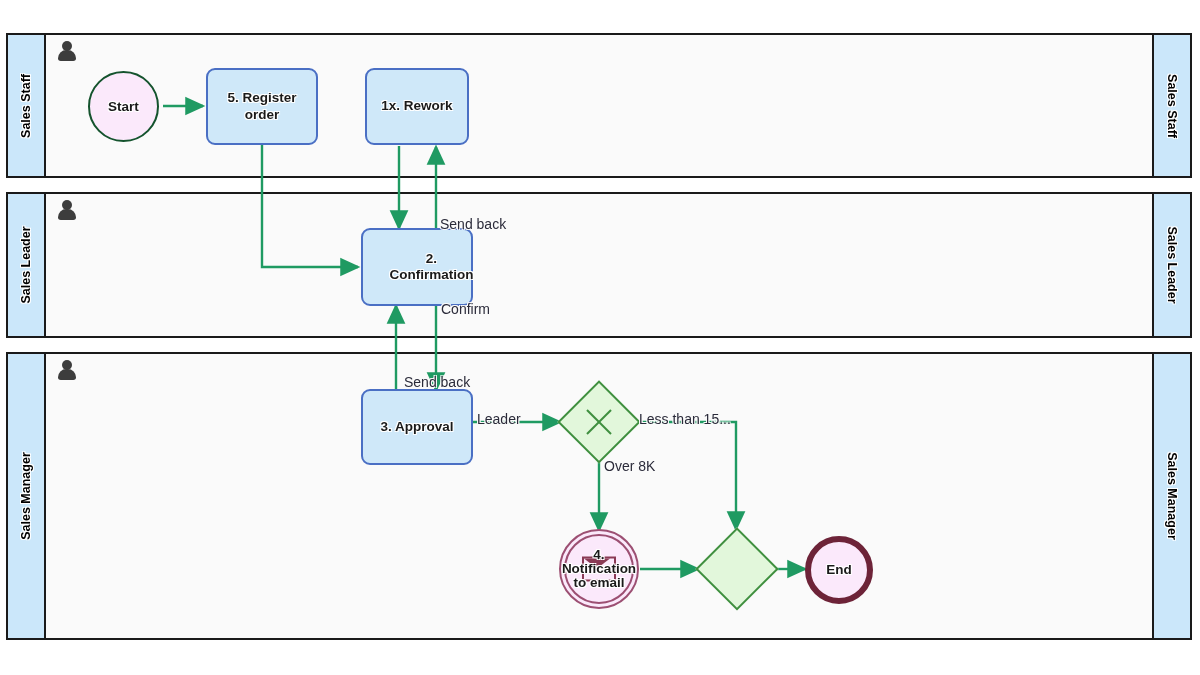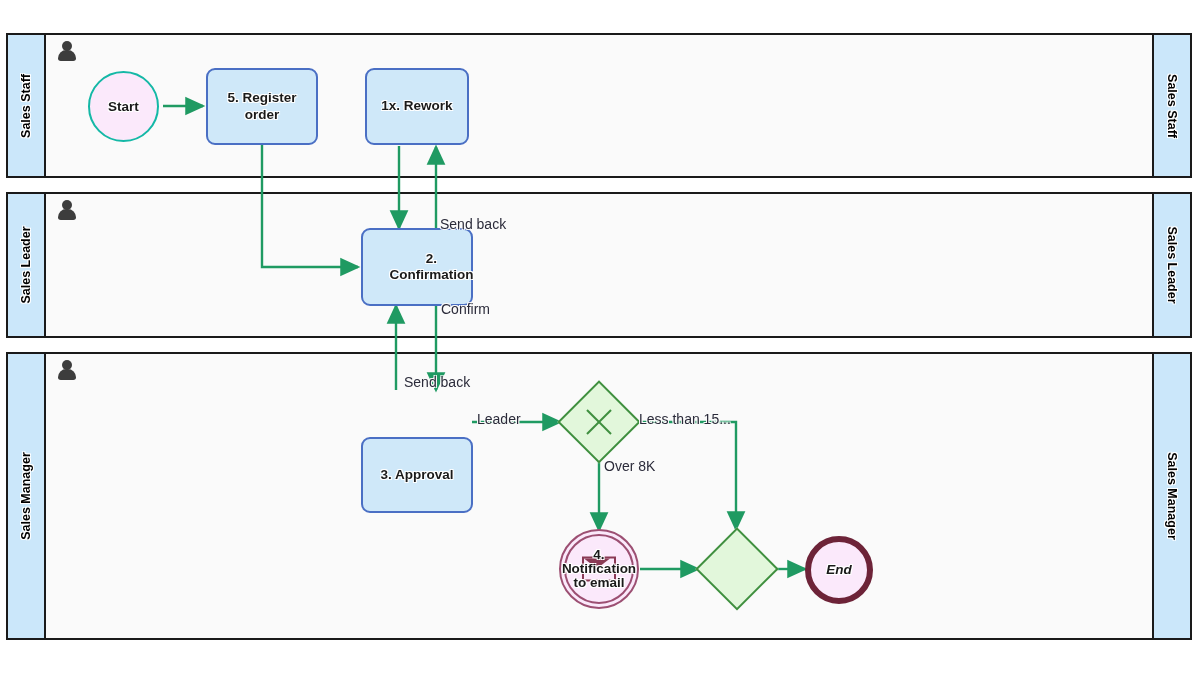--- a/index.html
+++ b/index.html
@@ -30,22 +30,22 @@
         border-radius:9px;display:flex;align-items:center;justify-content:center;text-align:center;
         font-size:13.5px;font-weight:bold;color:#1a1a1a;line-height:1.22;padding:2px 4px;
         box-shadow:0 0 0 0 transparent;}
   .task .lbl{text-shadow:1px 1px 0 #fff,-1px -1px 0 #fff,1px -1px 0 #fff,-1px 1px 0 #fff;}
 
   .event{position:absolute;box-sizing:border-box;border-radius:50%;background:#fbe9fb;
          display:flex;align-items:center;justify-content:center;text-align:center;
          font-size:13.5px;font-weight:bold;color:#1a1a1a;}
   .event .lbl{text-shadow:1px 1px 0 #fff,-1px -1px 0 #fff,1px -1px 0 #fff,-1px 1px 0 #fff;
               position:relative;z-index:3;line-height:1.02;}
-  .event.start{border:2px solid #14b8a6;}
-  .event.end{border:6px solid #6d2338;font-style:italic;}
+  .event.start{border:2px solid #14532d;}
+  .event.end{border:6px solid #6d2338;}
   .event.intermediate{border:2px solid #9c4f72;}
   .event.intermediate .inner-ring{position:absolute;left:3px;top:3px;right:3px;bottom:3px;
         border:2px solid #9c4f72;border-radius:50%;z-index:1;}
   .envelope{position:absolute;left:50%;top:50%;transform:translate(-50%,-50%);
             width:30px;height:21px;border:2px solid #8a3a55;background:#fbe9fb;z-index:2;}
   .envelope:before{content:"";position:absolute;left:0;top:0;width:0;height:0;
             border-left:13px solid transparent;border-right:13px solid transparent;
             border-top:10px solid #8a3a55;}
 
   .gateway{position:absolute;}
@@ -146,21 +146,21 @@
   </div>
 
   <div class="task" style="left:365px;top:68px;width:104px;height:77px;">
     <span class="lbl">1x. Rework</span>
   </div>
 
   <div class="task" style="left:361px;top:228px;width:112px;height:78px;padding-left:33px;">
     <span class="lbl">2. Confirmation</span>
   </div>
 
-  <div class="task" style="left:361px;top:389px;width:112px;height:76px;margin-top:48px;">
+  <div class="task" style="left:361px;top:389px;width:112px;height:76px;">
     <span class="lbl">3. Approval</span>
   </div>
 
   <div class="gateway" style="left:560px;top:383px;width:78px;height:78px;">
     <div class="dia"></div>
     <div class="mk a"></div>
     <div class="mk b"></div>
   </div>
 
   <div class="gateway" style="left:698px;top:530px;width:78px;height:78px;">

